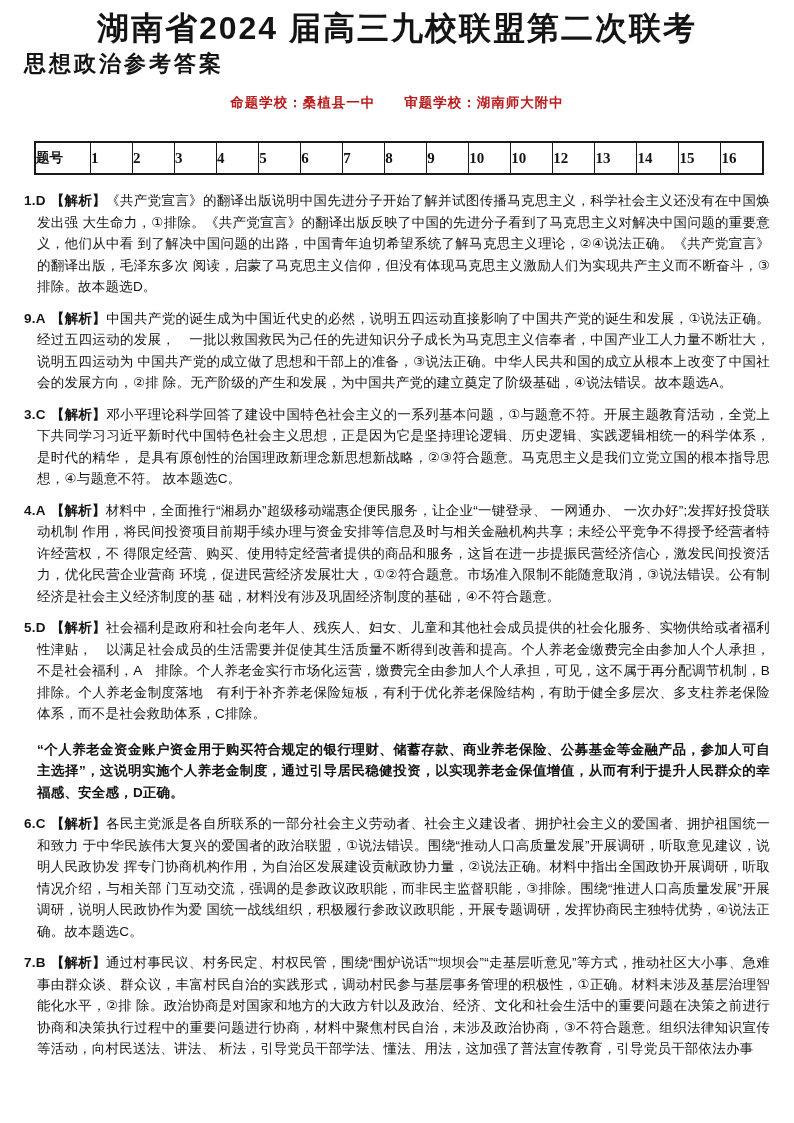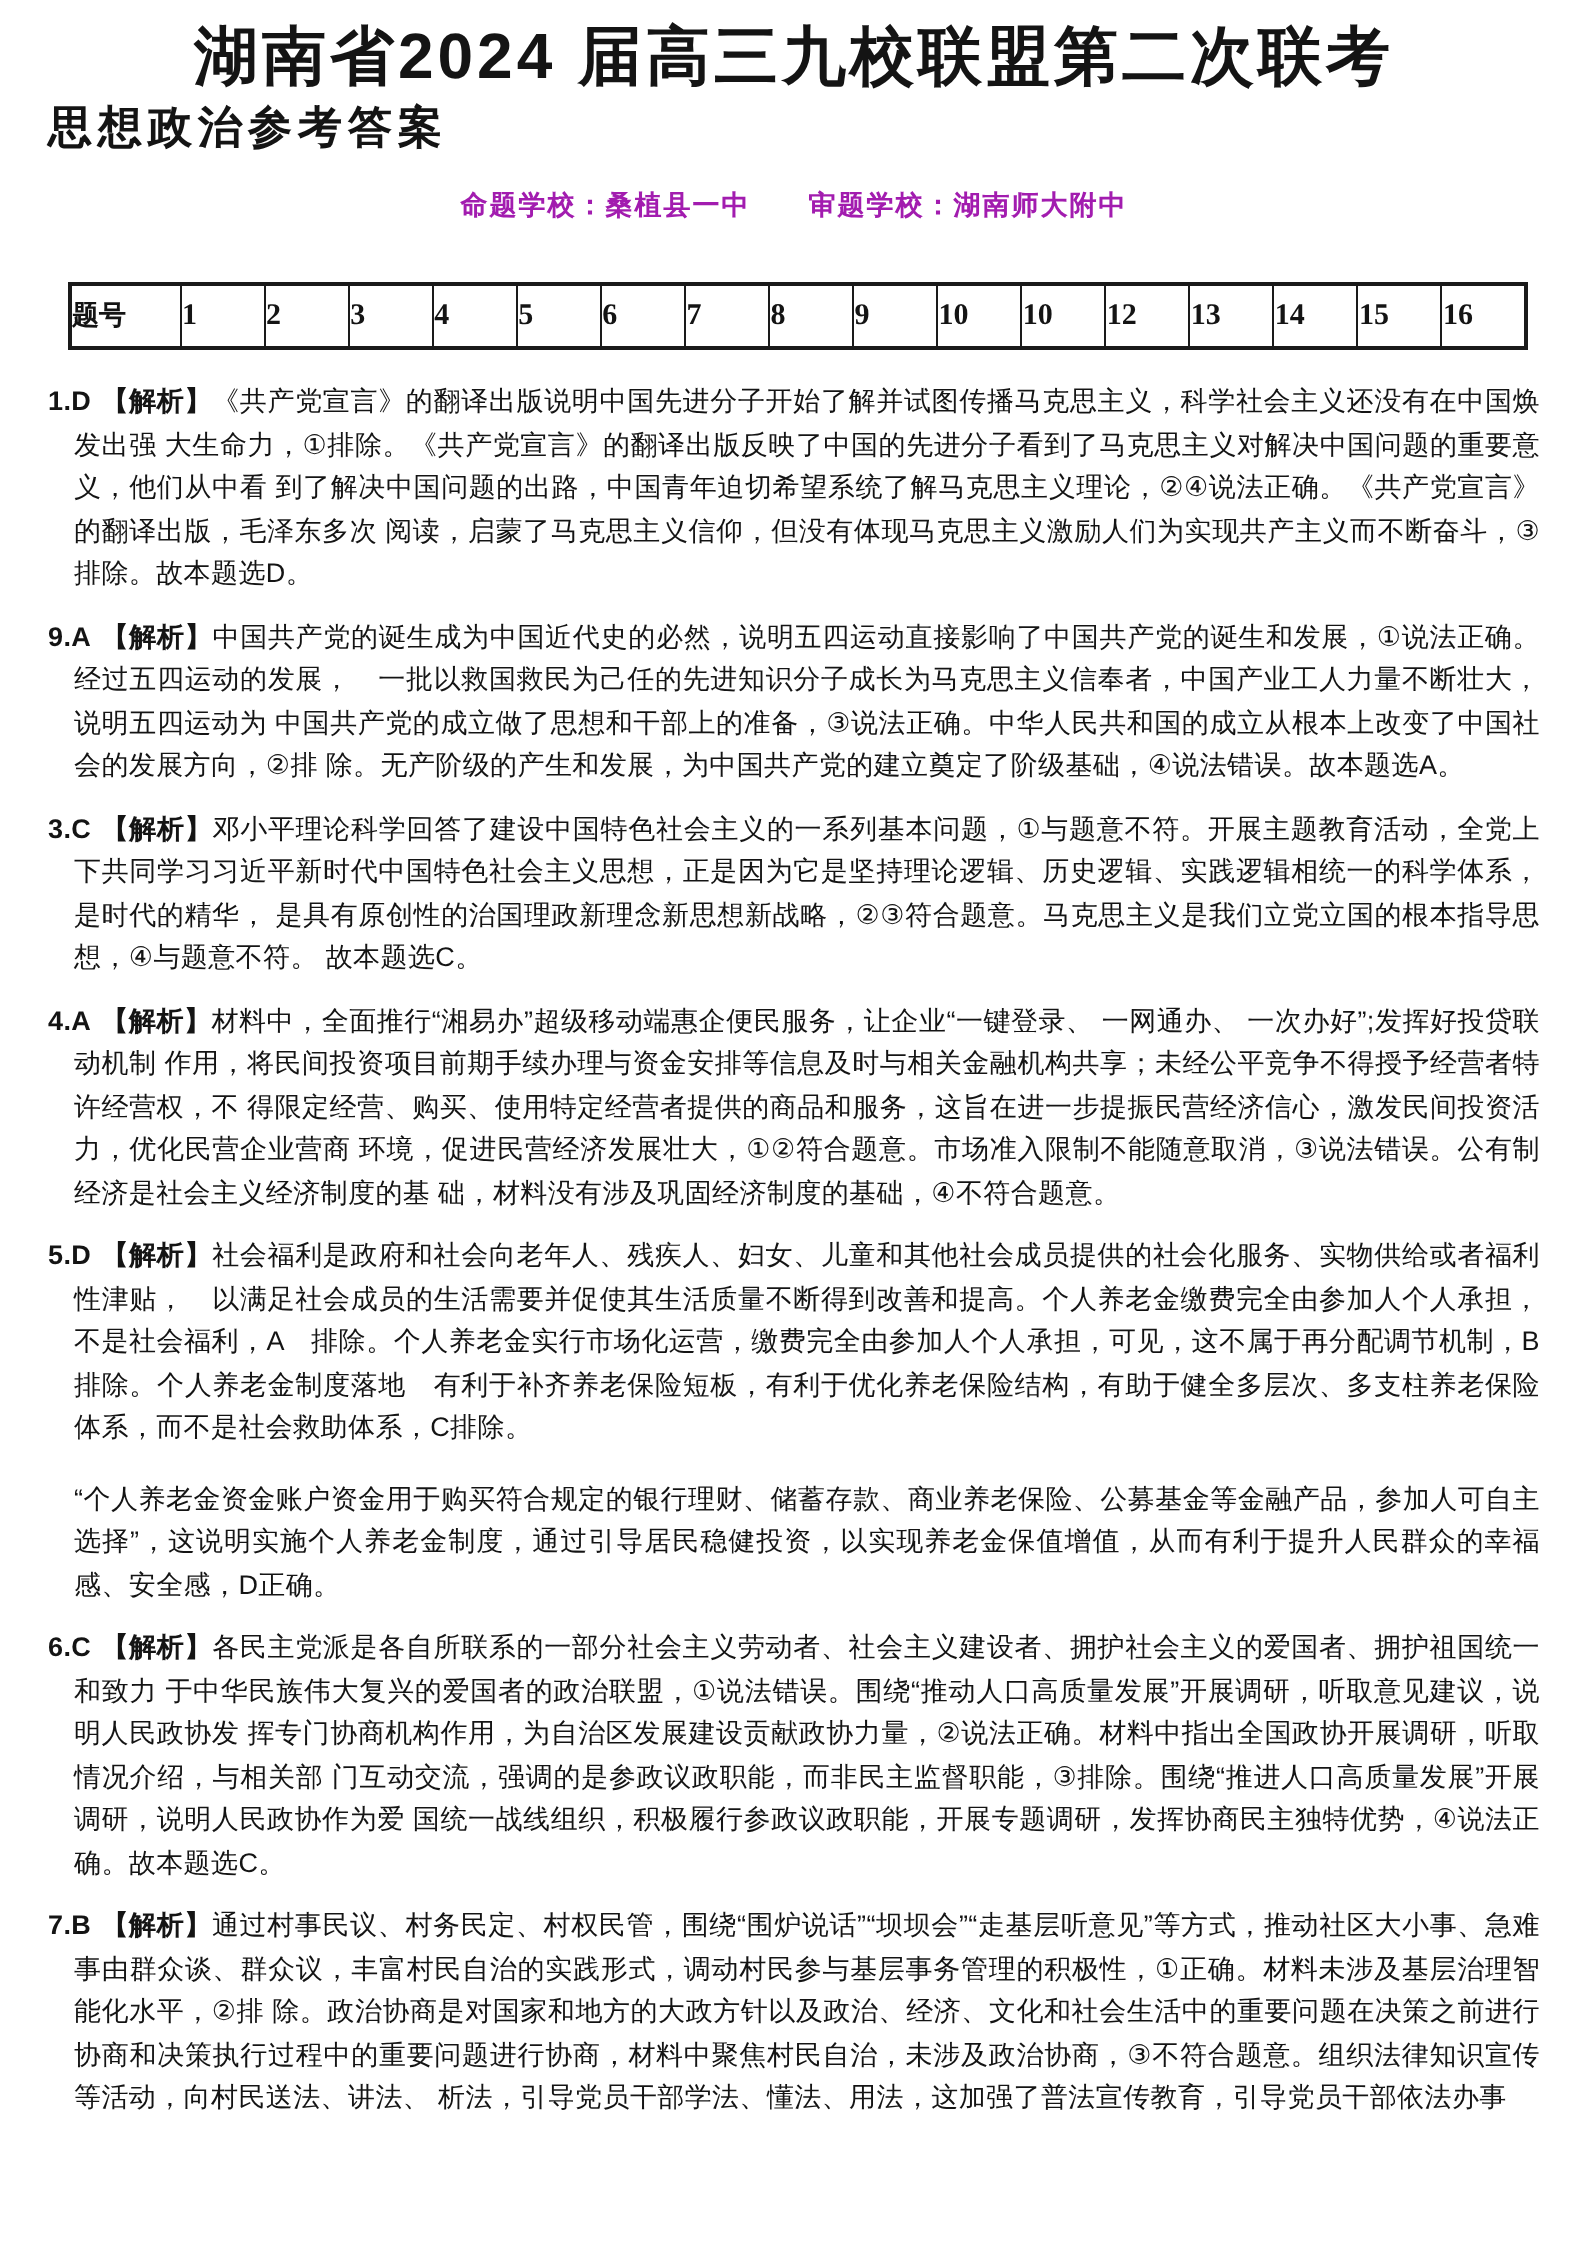--- a/index.html
+++ b/index.html
@@ -28,21 +28,21 @@
     font-size: 22px;
     font-weight: bold;
     letter-spacing: 3px;
     line-height: 30px;
     margin: 3px 0 0 0;
   }
   .schools-line {
     text-align: center;
     font-size: 13.5px;
     font-weight: bold;
-    color: #a21caf;
+    color: #b91c1c;
     margin-top: 15px;
     letter-spacing: 1px;
   }
   .section-heading {
     margin-top: 42px;
     font-size: 13.5px;
     line-height: 20px;
     font-weight: bold;
   }
   .section-heading .sec-label { font-size: 14.5px; letter-spacing: 1px; }
@@ -74,21 +74,21 @@
   .explanations { margin-top: 15px; }
   p.exp {
     font-size: 13.5px;
     line-height: 21.5px;
     margin: 0 0 10px 0;
     padding-left: 13px;
     text-indent: -13px;
     text-align: justify;
     letter-spacing: 0.2px;
   }
-  p.exp.no-hang { text-indent: 0; margin-top: 14px; }
+  p.exp.no-hang { text-indent: 0; margin-top: 14px; font-weight: bold; }
   .exp-label { font-weight: bold; margin-right: 5px; }
   .exp-tag { font-weight: bold; }
 </style>
 </head>
 <body>
 
 <div class="page">
 
   <h1 class="doc-title">湖南省2024 届高三九校联盟第二次联考</h1>
   <h2 class="doc-subtitle">思想政治参考答案</h2>

